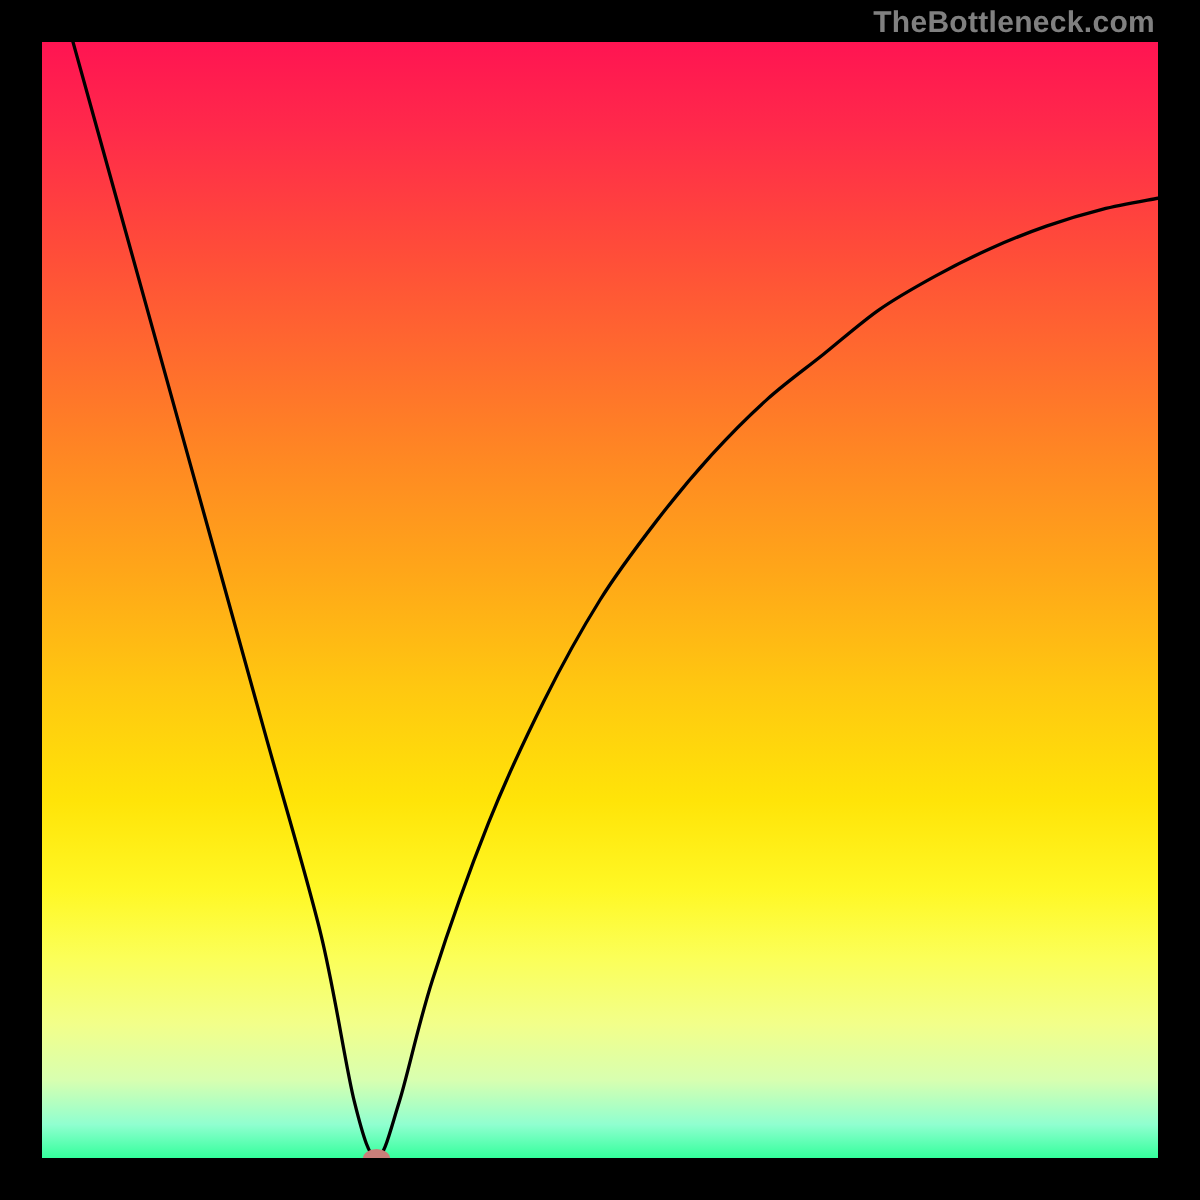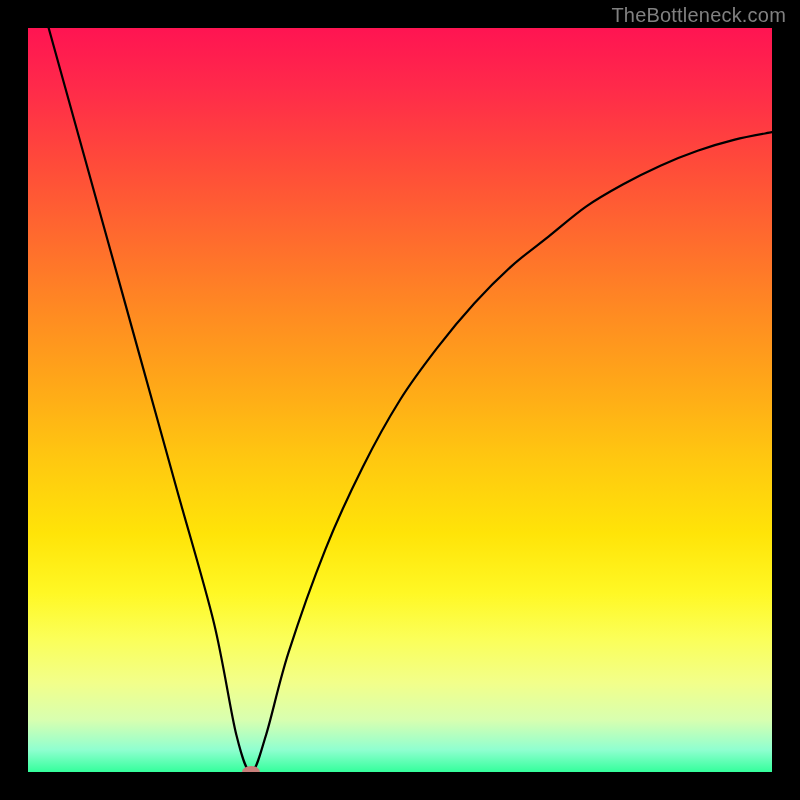--- a/index.html
+++ b/index.html
@@ -49,24 +49,24 @@
   }
   .curve-svg {
     position: absolute;
     inset: 0;
     width: 744px;
     height: 744px;
   }
   .watermark {
     position: absolute;
     top: 4px;
-    right: 14px;
+    right: 30px;
     color: #808080;
     font-size: 20px;
-    font-weight: 400;
+    font-weight: 700;
     letter-spacing: 0.2px;
     text-align: right;
   }
   .marker {
     position: absolute;
     width: 18px;
     height: 12px;
     background: #c97f7a;
     border-radius: 50%;
     transform: translate(-50%, -50%);

